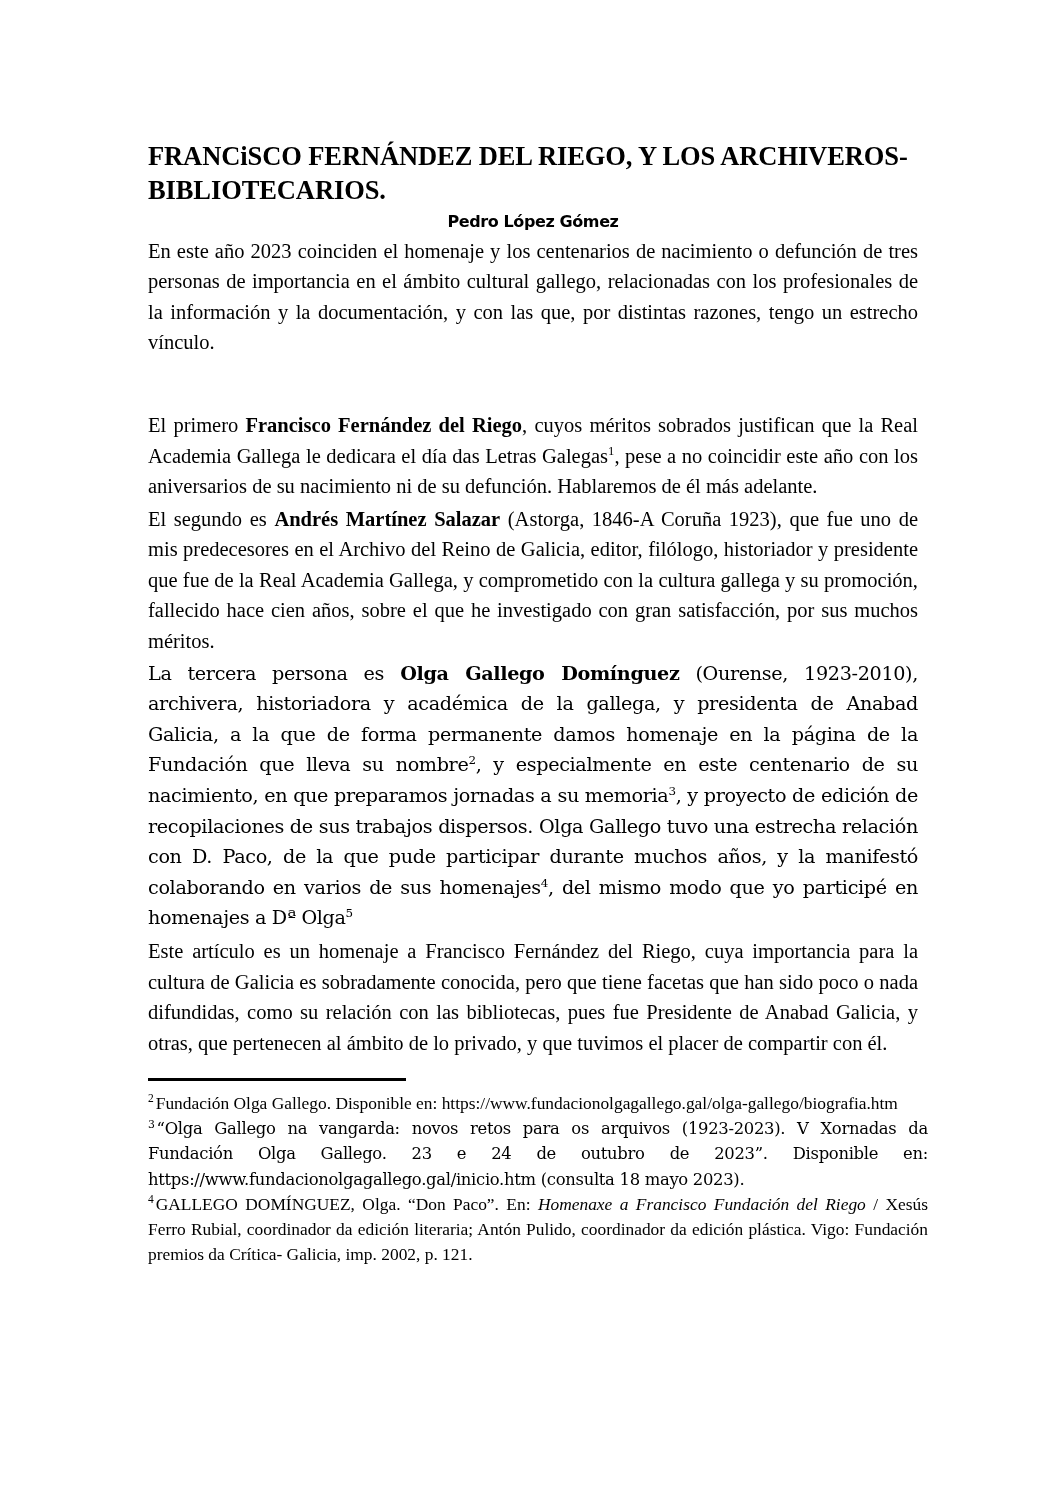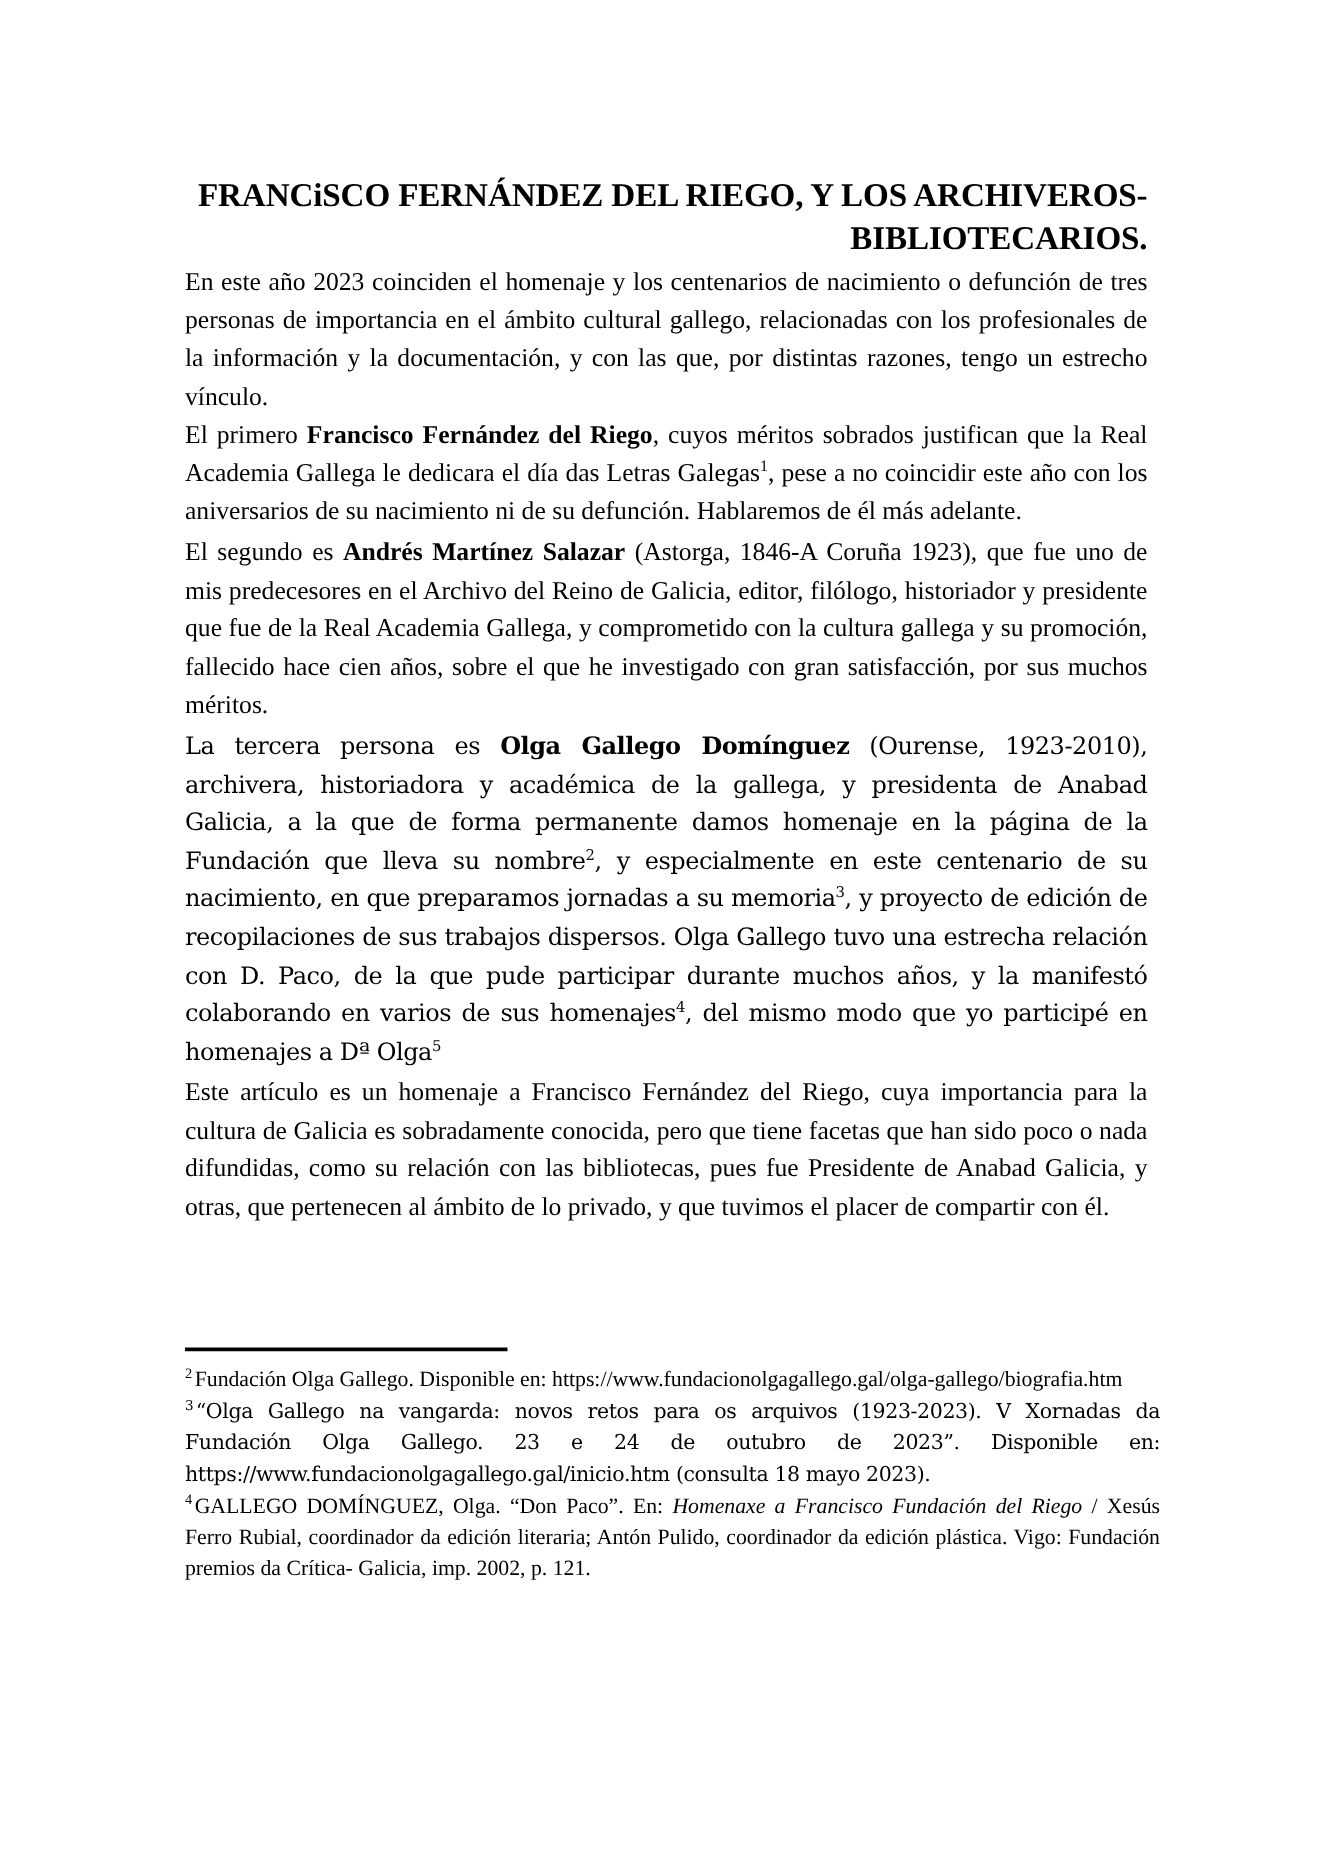--- a/index.html
+++ b/index.html
@@ -32,21 +32,21 @@
   }
 
   
   .doc-title {
     font-family: "Liberation Serif", "DejaVu Serif", serif;
     font-weight: bold;
     font-size: 26.5px;
     line-height: 1.28;
     letter-spacing: -0.1px;
     margin: 0;
-    text-align: right;
+    text-align: left;
   }
 
   .byline-block {
     text-align: center;
     margin-top: 3px;
   }
   .author-name,
   .author-email {
     font-family: "DejaVu Sans", "Liberation Sans", sans-serif;
     font-weight: bold;
@@ -59,21 +59,21 @@
   
   .para {
     font-size: 20.5px;
     line-height: 30.6px;
     text-align: justify;
     text-justify: inter-word;
     margin: 0;
     hyphens: none;
   }
   .para.gap-small { margin-top: 2px; }
-  .para.gap-large { }
+  .para.gap-large { margin-top: 52px; }
 
   .para b { font-weight: bold; }
 
   
   .face-alt {
     font-family: "DejaVu Serif", "Liberation Serif", serif;
     font-size: 19.2px;
     letter-spacing: -0.35px;
   }
 
@@ -120,20 +120,21 @@
 </head>
 <body>
 
 <div class="page">
 
   <div class="content">
 
     <h1 class="doc-title">FRANCiSCO FERNÁNDEZ DEL RIEGO, Y LOS ARCHIVEROS-BIBLIOTECARIOS.</h1>
 
     <div class="byline-block">
+      <span class="author-name">Pedro López Gómez</span>
     </div>
 
     <p class="para gap-small"><span>En este año 2023 coinciden el homenaje y los centenarios de nacimiento o defunción de tres personas de importancia en el ámbito cultural gallego, relacionadas con los profesionales de la información y la documentación, y con las que, por distintas razones, tengo un estrecho vínculo.</span></p>
 
     <p class="para gap-large"><span>El primero </span><b>Francisco Fernández del Riego</b><span>, cuyos méritos sobrados justifican que la Real Academia Gallega le dedicara el día das Letras Galegas</span><sup class="fn">1</sup><span>, pese a no coincidir este año con los aniversarios de su nacimiento ni de su defunción. Hablaremos de él más adelante.</span></p>
 
     <p class="para gap-small"><span>El segundo es </span><b>Andrés Martínez Salazar</b><span> (Astorga, 1846-A Coruña 1923), que fue uno de mis predecesores en el Archivo del Reino de Galicia, editor, filólogo, historiador y presidente que fue de la Real Academia Gallega, y comprometido con la cultura gallega y su promoción, fallecido hace cien años, sobre el que he investigado con gran satisfacción, por sus muchos méritos.</span></p>
 
     <p class="para face-alt gap-small"><span>La tercera persona es </span><b>Olga Gallego Domínguez</b><span> (Ourense, 1923-2010), archivera, historiadora y académica de la gallega, y presidenta de Anabad Galicia, a la que de forma permanente damos homenaje en la página de la Fundación que lleva su nombre</span><sup class="fn">2</sup><span>, y especialmente en este centenario de su nacimiento, en que preparamos jornadas a su memoria</span><sup class="fn">3</sup><span>, y proyecto de edición de recopilaciones de sus trabajos dispersos. Olga Gallego tuvo una estrecha relación con D. Paco, de la que pude participar durante muchos años, y la manifestó colaborando en varios de sus homenajes</span><sup class="fn">4</sup><span>, del mismo modo que yo participé en homenajes a Dª Olga</span><sup class="fn">5</sup></p>
 

